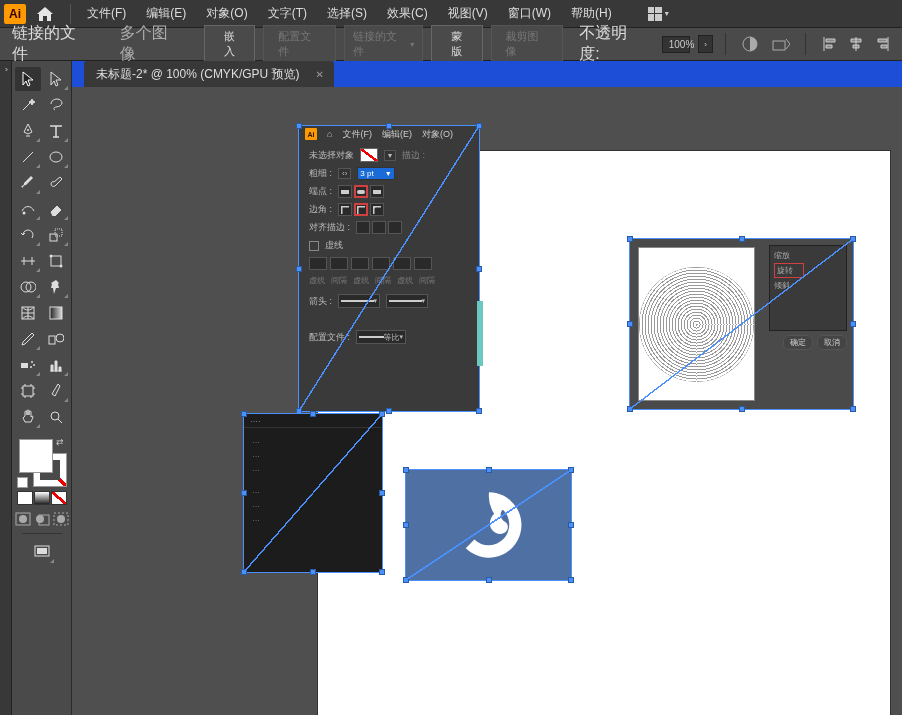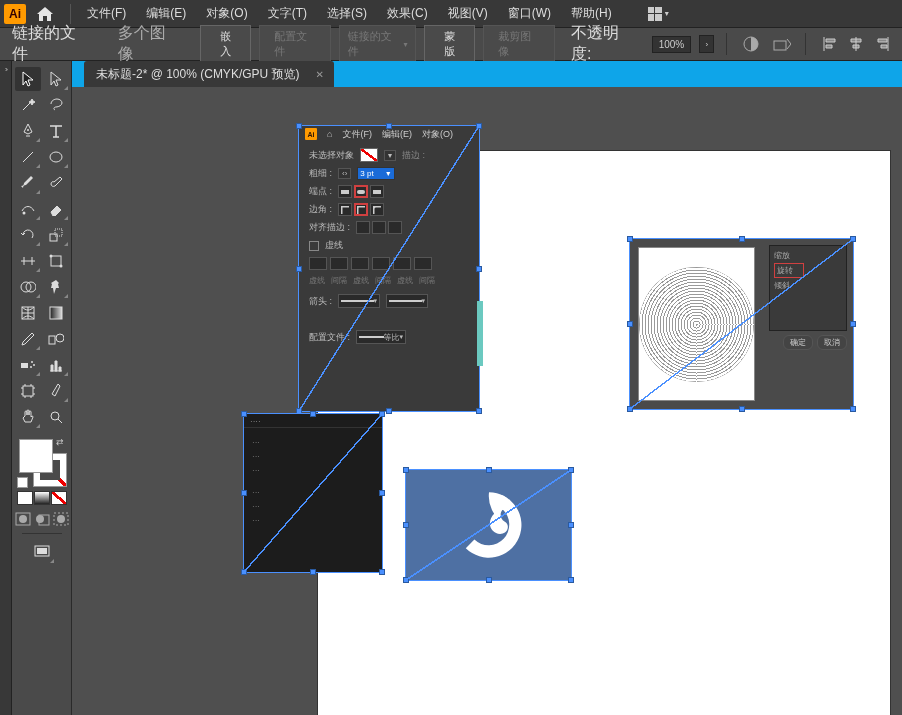--- a/index.html
+++ b/index.html
@@ -10,21 +10,21 @@
 .menubar .mi{padding:0 10px;color:#ddd;font-size:12px;cursor:pointer}
 .layout-btn{margin-left:20px;display:flex;align-items:center;gap:3px;padding:3px 6px}
 .grid-ico{width:14px;height:14px;display:grid;grid-template-columns:1fr 1fr;grid-template-rows:1fr 1fr;gap:1px}
 .grid-ico span{background:#ccc}
 .optbar{height:33px;background:#4a4a4a;display:flex;align-items:center;padding:0 4px;border-bottom:1px solid #222;gap:8px}
 .optlbl{color:#ddd;font-size:16px;padding:0 8px}
 .optlbl.sub{color:#aaa;padding:0 14px}
 .btn{border:1px solid #666;padding:3px 14px;font-size:11px;color:#ddd;background:#4a4a4a;cursor:pointer}
 .btn.dis{color:#777;border-color:#555}
 .btn.drop{padding:3px 8px;display:flex;align-items:center;gap:4px}
-.numbox{border:1px solid #222;background:#333;padding:2px 6px;font-size:10px;width:40px;display:flex;align-items:center}
+.numbox{border:1px solid #222;background:#333;padding:2px 6px;font-size:10px;width:28px;display:flex;align-items:center}
 .stepper{border:1px solid #222;background:#333;width:16px;height:18px;display:flex;align-items:center;justify-content:center}
 .icbtn{width:24px;height:24px;display:flex;align-items:center;justify-content:center;border:1px solid transparent}
 .vspacer{width:1px;height:22px;background:#333;margin:0 4px}
 .tabbar{margin-left:12px;height:26px;display:flex;align-items:stretch}
 .dtab{background:#383838;padding:0 4px 0 12px;display:flex;align-items:center;gap:10px;font-size:12px;color:#ddd;border-radius:3px 3px 0 0}
 .close{color:#999;font-size:10px;padding:2px 6px;cursor:pointer}
 .workarea{display:flex;height:calc(715px - 28px - 33px);background:#4f4f4f}
 .panelcol{width:12px;background:#383838;border-right:1px solid #222;display:flex;justify-content:center;padding-top:4px}
 .chevs{color:#999;font-size:8px;letter-spacing:-2px}
 .toolbox{width:60px;background:#4a4a4a;border-right:1px solid #2a2a2a;display:flex;flex-direction:column;align-items:center;padding-top:6px}
@@ -38,21 +38,21 @@
 .sw-stroke::after{content:"";position:absolute;inset:6px;background:#4a4a4a}
 .sw-stroke .nostroke{position:absolute;left:0;top:0;width:100%;height:100%;background:linear-gradient(to top right,transparent 46%,#e00 46%,#e00 54%,transparent 54%)}
 .miniswap{position:absolute;right:3px;top:0;font-size:9px;color:#ccc}
 .minidef{position:absolute;left:0;bottom:-1px;width:11px;height:11px;border:1px solid #999;background:#fff}
 .belowsw{display:flex;gap:1px;margin-top:4px}
 .bsw{width:16px;height:14px;border:1px solid #333}
 .drawmodes{display:flex;gap:1px;margin-top:6px}
 .dm{width:18px;height:16px}
 .sep{width:40px;height:1px;background:#333;margin:6px 0}
 .canvas{flex:1;position:relative;overflow:hidden}
-.tabstrip{height:26px;background:#0ea5e9}
+.tabstrip{height:26px;background:#1d4ed8}
 .vp{position:absolute;inset:0;top:0}
 .artboard{position:absolute;left:246px;top:90px;width:572px;height:590px;background:#fff;box-shadow:0 0 0 1px #333}
 .linked{position:absolute;border:1px solid #4a90ff}
 .linked::before,.linked::after{content:"";position:absolute;inset:0;pointer-events:none}
 .linked::before{background:linear-gradient(to top right,transparent calc(50% - 0.7px),#4a90ff calc(50% - 0.7px),#4a90ff calc(50% + 0.7px),transparent calc(50% + 0.7px))}
 .linked::after{background:linear-gradient(to top left,transparent calc(50% - 0.7px),#4a90ff calc(50% - 0.7px),#4a90ff calc(50% + 0.7px),transparent calc(50% + 0.7px))}
 .hnd{position:absolute;width:6px;height:6px;background:#4a90ff;border:1px solid #2a5aa0}
 .h-tl{left:-3px;top:-3px}.h-tr{right:-3px;top:-3px}.h-bl{left:-3px;bottom:-3px}.h-br{right:-3px;bottom:-3px}
 .h-tm{left:calc(50% - 3px);top:-3px}.h-bm{left:calc(50% - 3px);bottom:-3px}
 .h-ml{left:-3px;top:calc(50% - 3px)}.h-mr{right:-3px;top:calc(50% - 3px)}

